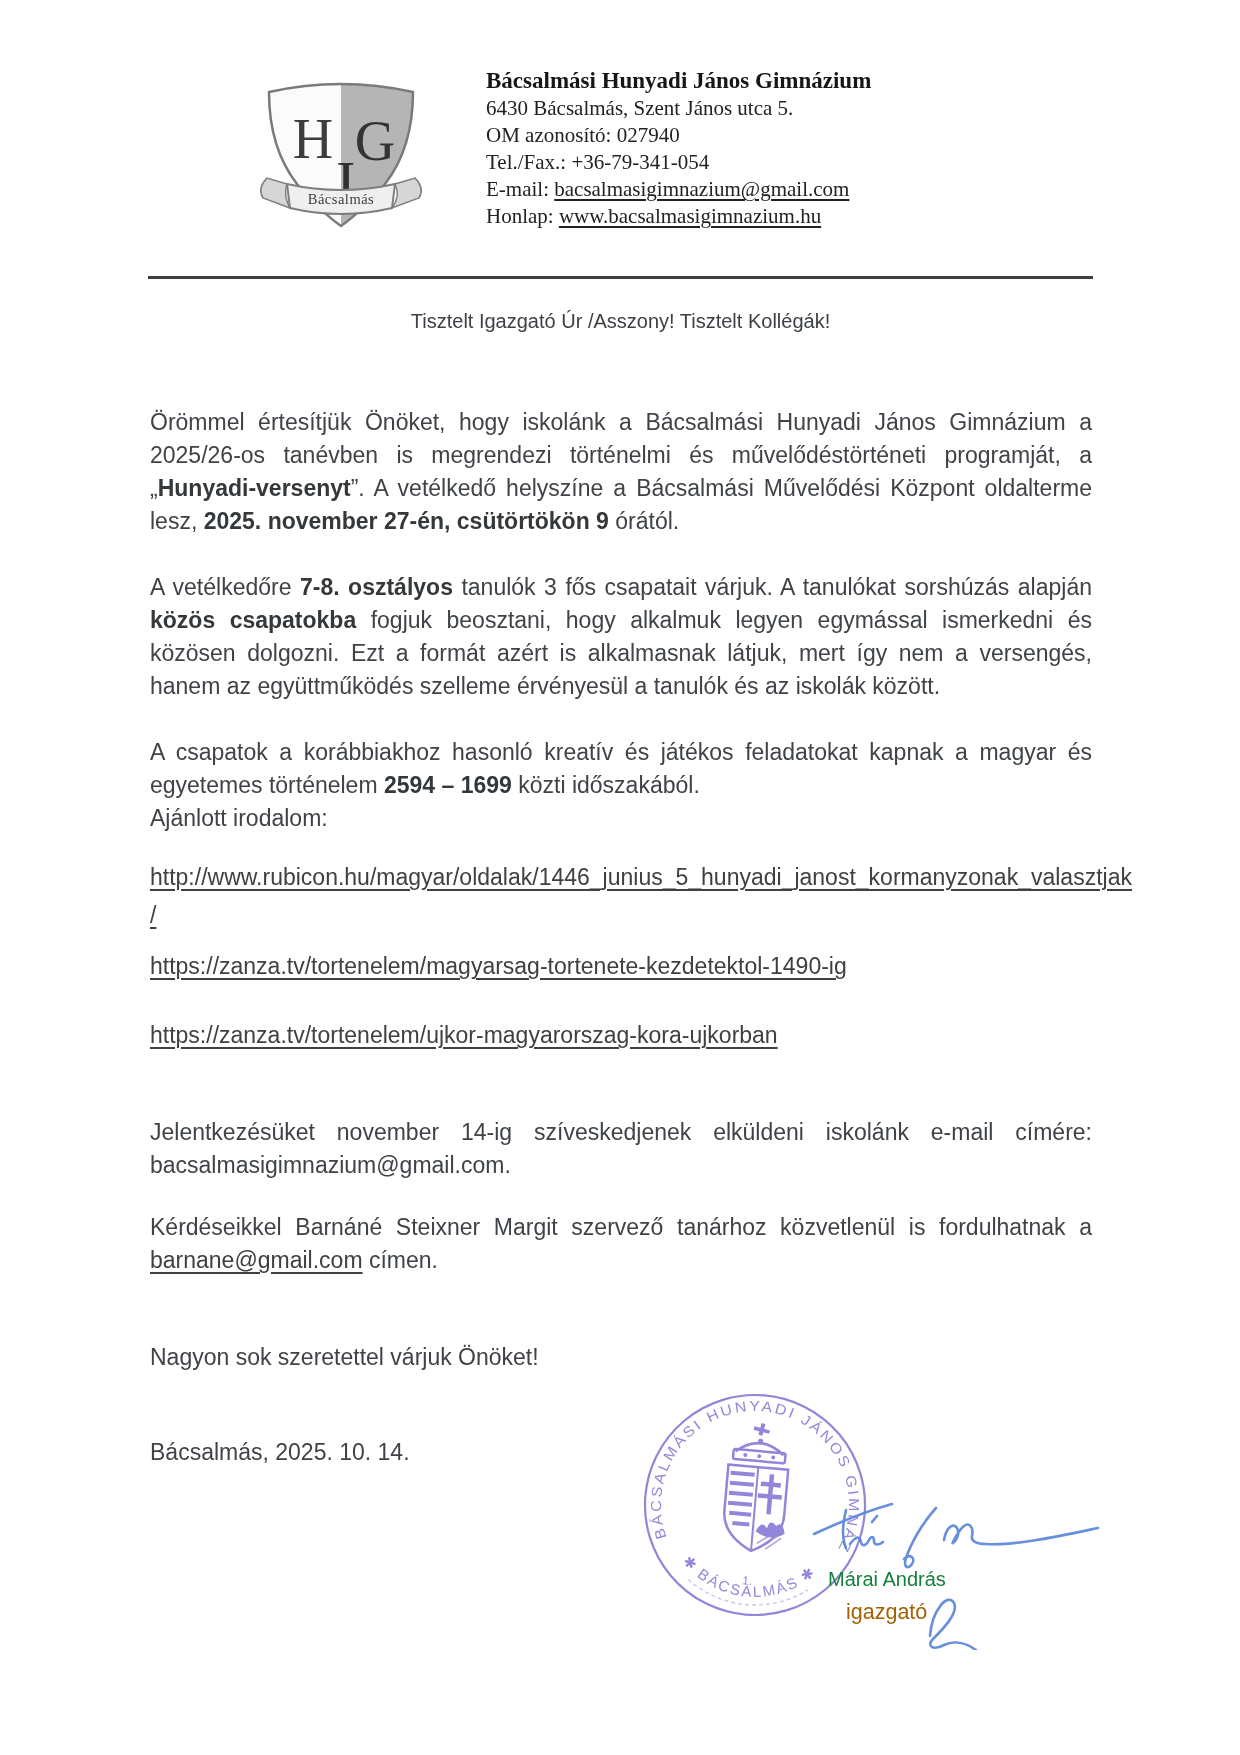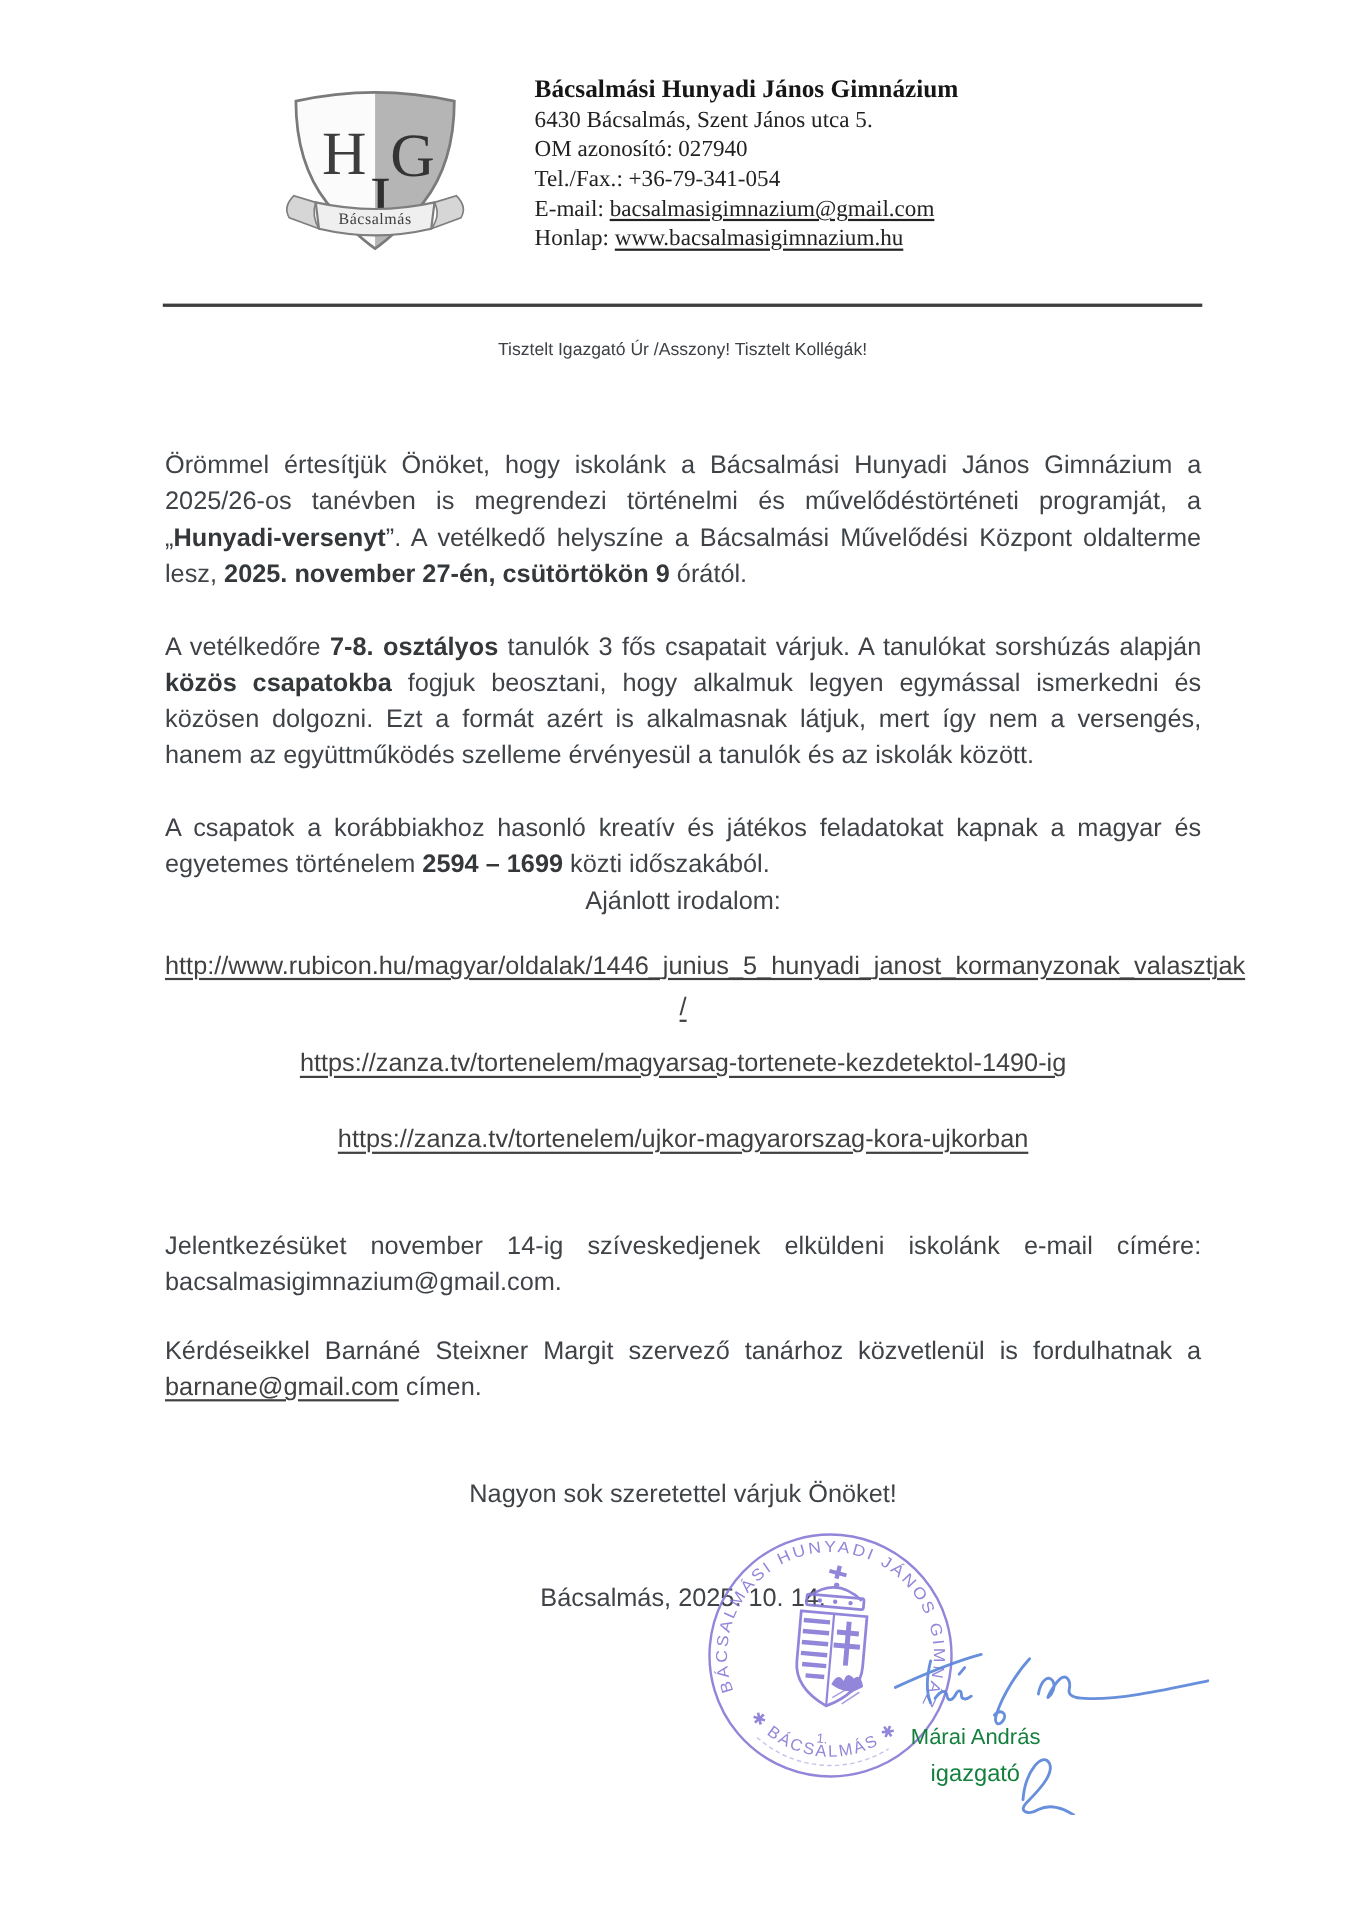--- a/index.html
+++ b/index.html
@@ -9,34 +9,34 @@
   }
   
   .logo{position:absolute;left:253px;top:70px;width:178px;height:162px;}
   .hdr{position:absolute;left:486px;top:66px;width:620px;
        font-family:"Liberation Serif","DejaVu Serif",serif;color:#222;font-size:21px;line-height:27px;}
   .hdr .title{font-size:23px;font-weight:bold;color:#161616;line-height:29px;}
   .hdr .u{text-decoration:underline;text-underline-offset:3px;text-align:right;}
   .rule{position:absolute;left:148px;top:276px;width:945px;height:3px;background:#3e3e3e;}
   
   .salutation{position:absolute;left:148px;top:310px;width:945px;text-align:center;
-              font-size:16px;color:#3d4145;}
+              font-size:20px;color:#3d4145;}
   .para{position:absolute;left:150px;width:942px;margin:0;font-size:23px;line-height:33px;
         text-align:justify;color:#3f4347;}
   .para b{color:#34383b;}
-  .left{text-align:center;}
+  .left{text-align:left;}
   .doclink{color:#404040;text-decoration:underline;text-underline-offset:4px;
            text-decoration-thickness:1.5px;cursor:pointer;}
   .linkline{display:block;}
   
   .stamp{position:absolute;left:635px;top:1383px;width:240px;height:250px;}
   .sig-scribble{position:absolute;left:800px;top:1478px;width:320px;height:170px;}
   .sig-flourish{position:absolute;left:918px;top:1588px;width:80px;height:62px;}
   .sig-name{position:absolute;left:828px;top:1568px;font-size:20px;color:#15803d;}
-  .sig-title{position:absolute;left:846px;top:1600px;font-size:21.5px;color:#15803d;}
+  .sig-title{position:absolute;left:846px;top:1600px;font-size:21.5px;color:#a16207;}
 </style>
 </head>
 <body>
 
 <div class="page">
 
   <svg class="logo" viewBox="0 0 178 162">
     <defs>
         <clipPath id="lg-r">
           <rect x="88" y="0" width="90" height="162"></rect>

